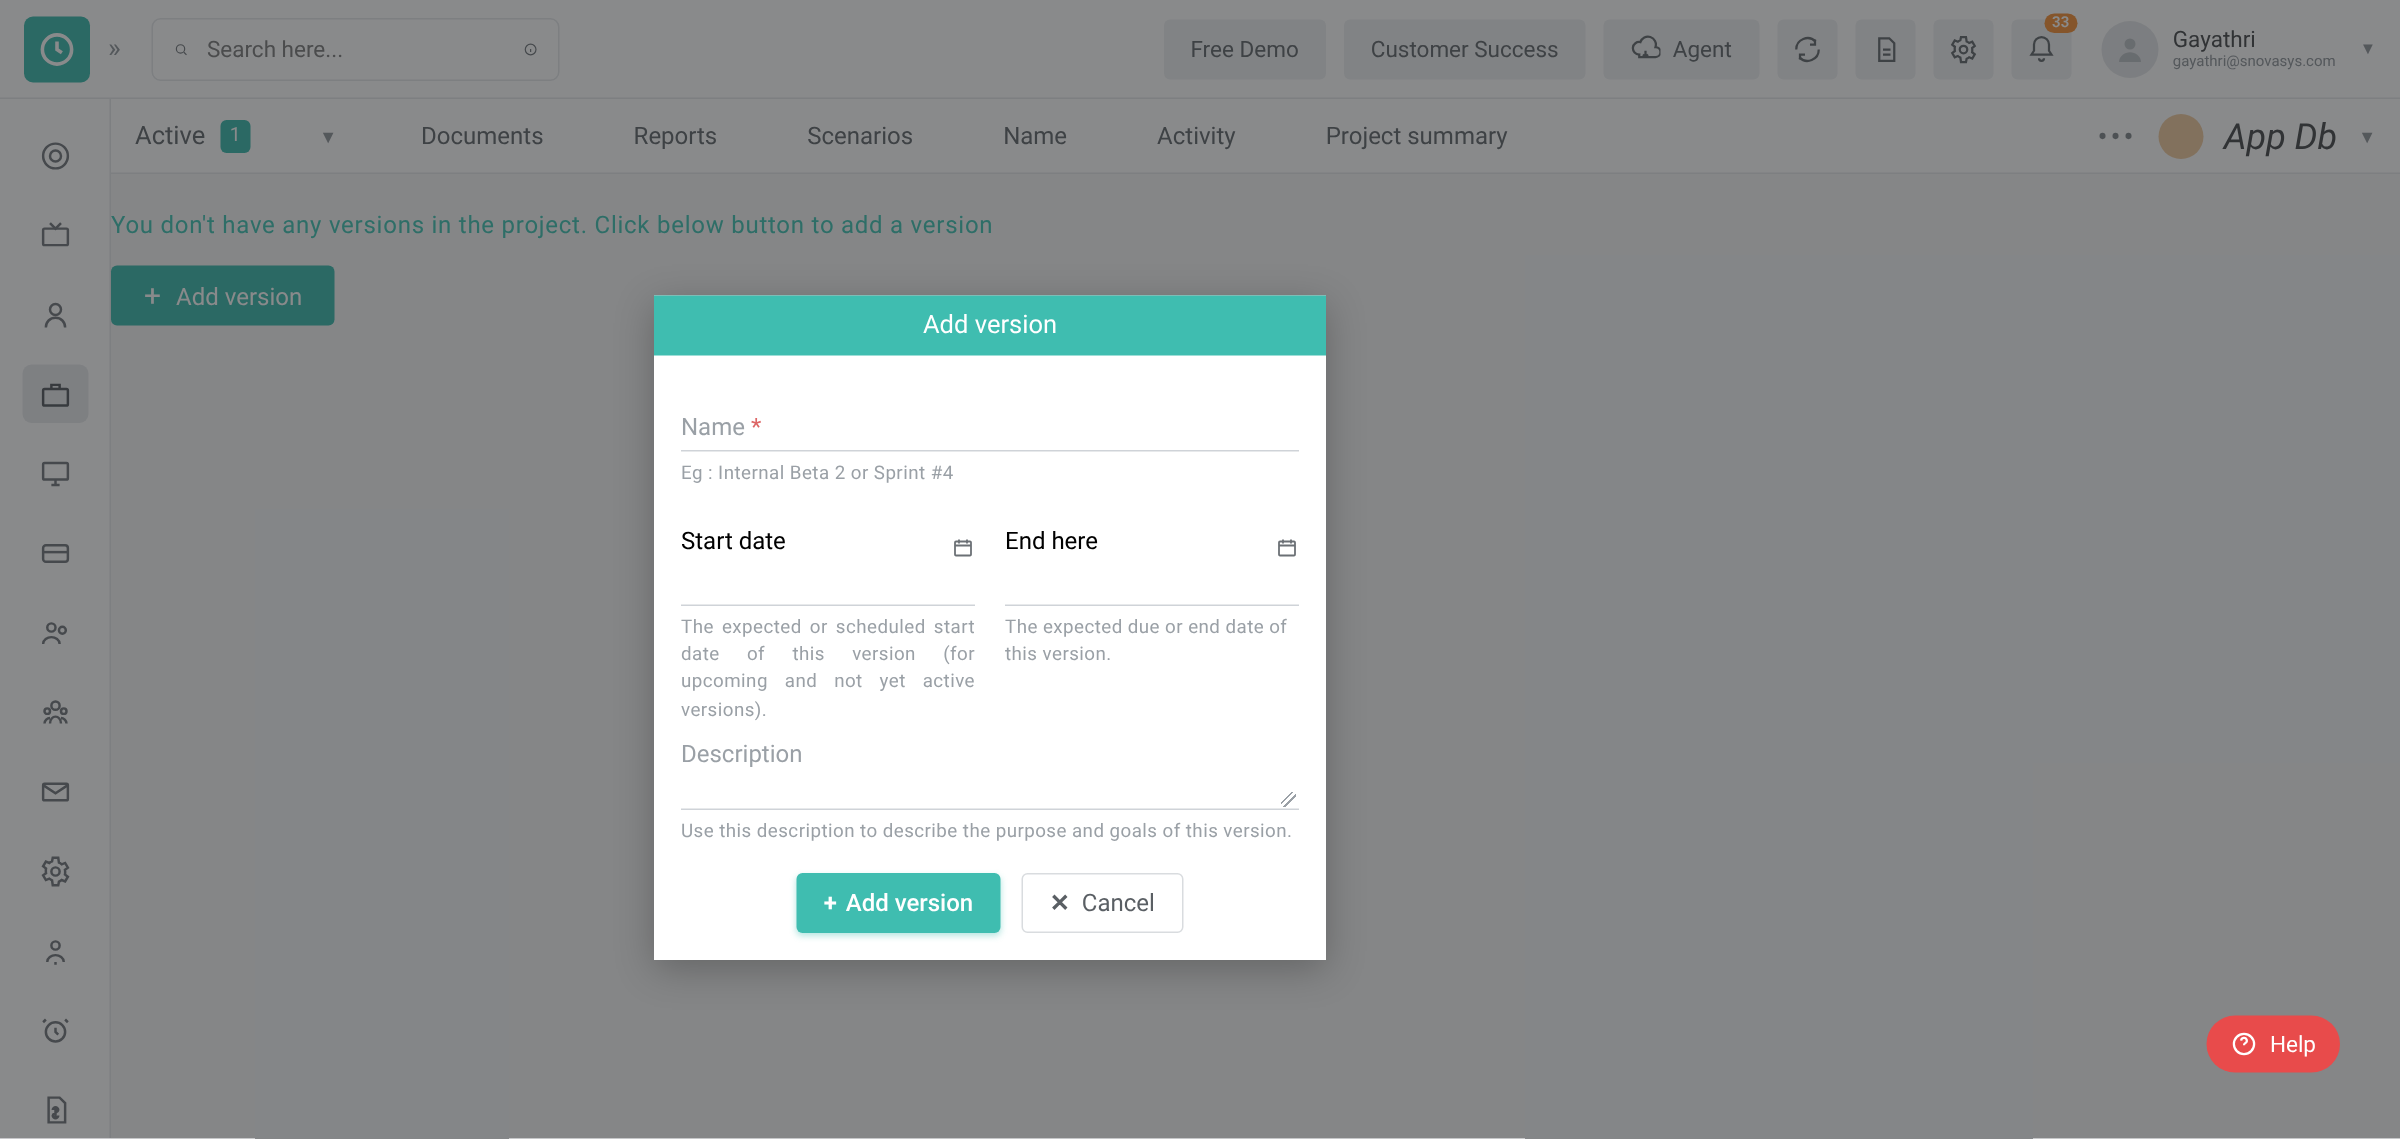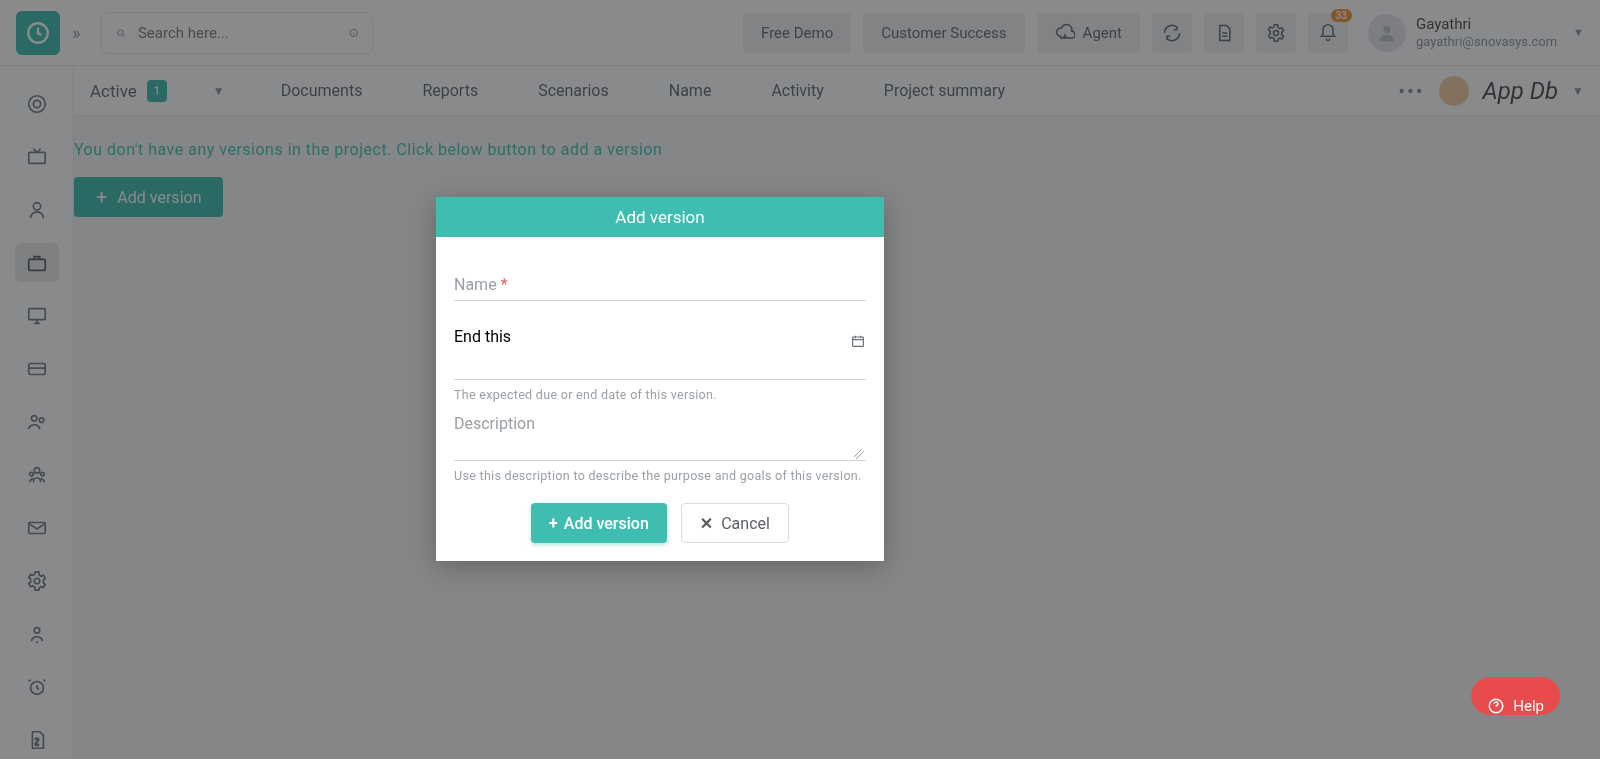--- a/index.html
+++ b/index.html
@@ -48,21 +48,21 @@
     border-radius: 10px; font-size: 10px; padding: 1px 5px; font-weight: 600;
   }
   .userbox { display: flex; align-items: center; gap: 10px; margin-left: 8px; }
   .avatar-circle {
     width: 38px; height: 38px; border-radius: 50%; background: #e3e5e8;
     display: flex; align-items: center; justify-content: center;
   }
   .avatar-circle svg { width: 22px; height: 22px; fill: #b7bcc2; }
   .user-lines { line-height: 1.25; }
   .user-name { font-size: 15px; color: #3c3f42; }
-  .user-email { font-size: 13px; color: #8a9096; }
+  .user-email { font-size: 10px; color: #8a9096; }
   .down-caret { color: #8a9096; font-size: 11px; margin-left: 6px; }
 
   
   .leftrail {
     position: absolute; left: 0; top: 66px; bottom: 0; width: 74px;
     background: #fff; border-right: 1px solid #e4e6e9;
     display: flex; flex-direction: column; align-items: center; padding-top: 18px; gap: 14px;
   }
   .rail-item {
     width: 44px; height: 44px; border-radius: 6px;
@@ -169,21 +169,21 @@
   .btn-secondary {
     background: #fff; color: #5a5f64; border: 1px solid #d9dcdf; border-radius: 4px;
     height: 40px; padding: 0 18px; font-size: 16px;
     display: inline-flex; align-items: center; gap: 8px; cursor: pointer;
   }
 
   
   .help-fab {
     position: absolute; right: 40px; bottom: 44px;
     background: #e84b4b; color: #fff; border-radius: 20px;
-    height: 38px; padding: 0 16px; display: flex; align-items: flex-end; gap: 8px;
+    height: 38px; padding: 0 16px; display: flex; align-items: center; gap: 8px;
     font-size: 15px; cursor: pointer;
   }
   .help-fab svg { width: 18px; height: 18px; fill: none; stroke: #fff; stroke-width: 2; }
 </style>
 </head>
 <body>
 
 <div class="topbar">
   <div class="logo-box">
     <svg viewBox="0 0 24 24">
@@ -378,24 +378,34 @@
 <div class="overlay"></div>
 
 <div class="modal">
   <div class="modal-header">Add version</div>
   <div class="modal-body">
 
     <div class="field">
       <span class="fld-label"><span>Name</span><span class="req-star">*</span></span>
       <input class="underline-input" type="text" style="">
     </div>
+    <div class="hint">Eg : Internal Beta 2 or Sprint #4</div>
 
     <div class="dates-row">
       <div class="date-col">
-        <span class="fld-label">End this</span>
+        <span class="fld-label">Start date</span>
+        <input class="underline-input" type="text" style="">
+        <span class="cal-icon"><svg viewBox="0 0 24 24">
+              <rect x="4" y="6" width="16" height="14" rx="1"></rect>
+              <path d="M4 10h16M8 4v4M16 4v4"></path>
+            </svg></span>
+        <div class="hint justify">The expected or scheduled start date of this version (for upcoming and not yet active versions).</div>
+      </div>
+      <div class="date-col">
+        <span class="fld-label">End here</span>
         <input class="underline-input" type="text" style="">
         <span class="cal-icon"><svg viewBox="0 0 24 24">
               <rect x="4" y="6" width="16" height="14" rx="1"></rect>
               <path d="M4 10h16M8 4v4M16 4v4"></path>
             </svg></span>
         <div class="hint">The expected due or end date of this version.</div>
       </div>
     </div>
 
     <div class="desc-wrap">

